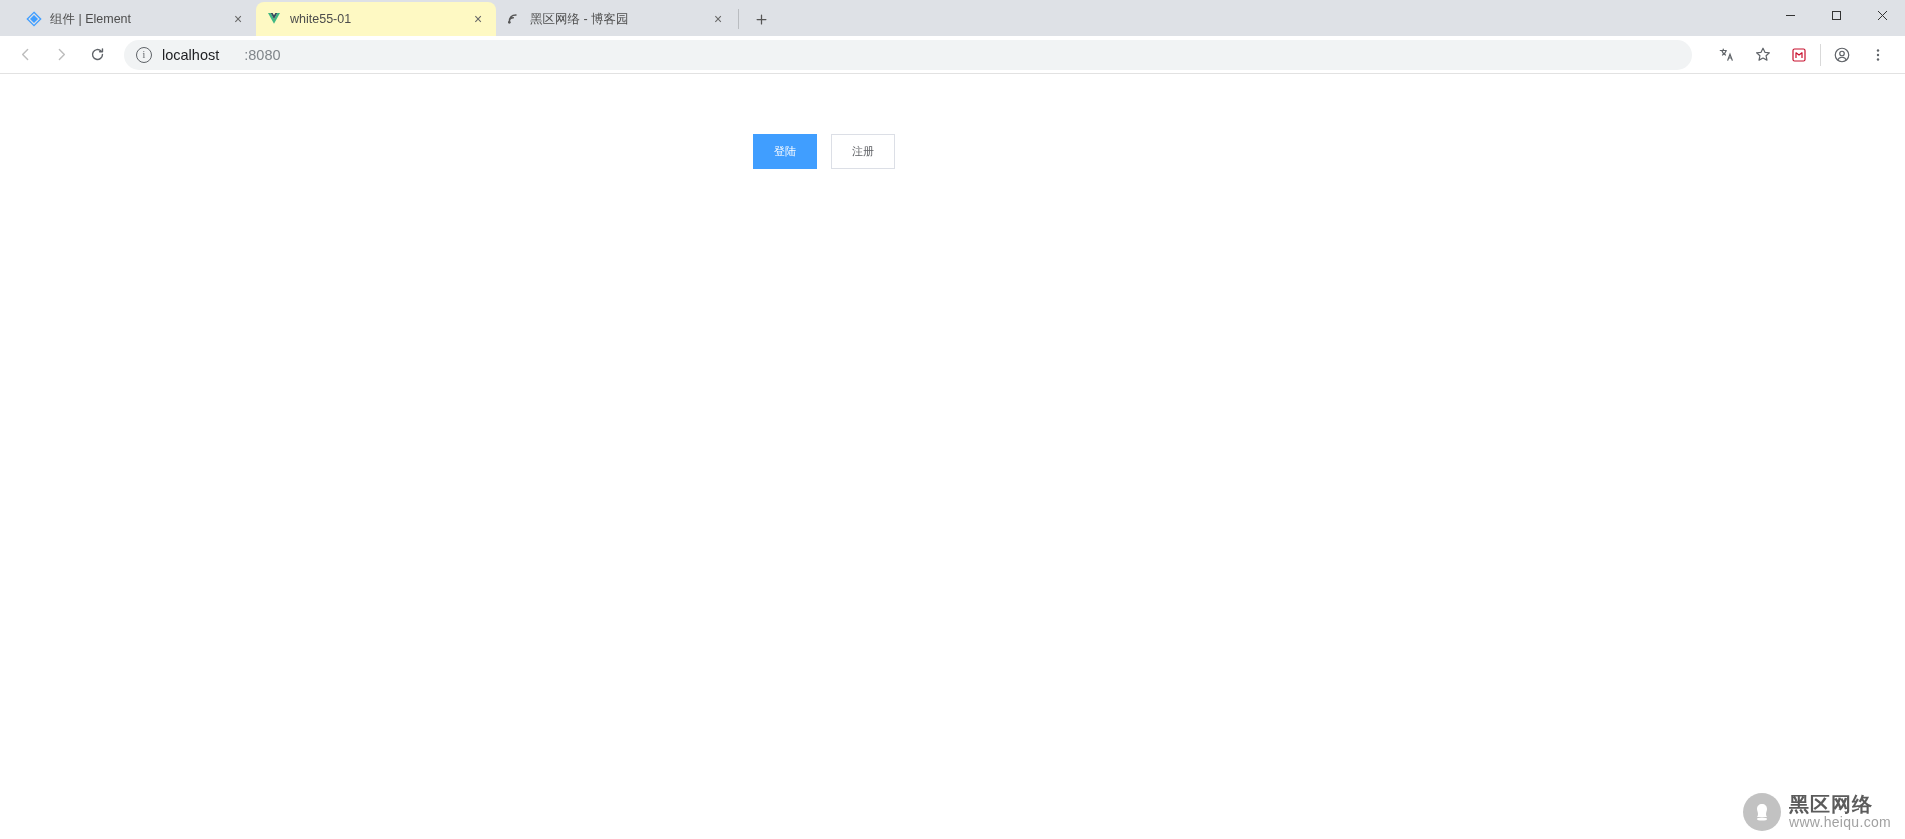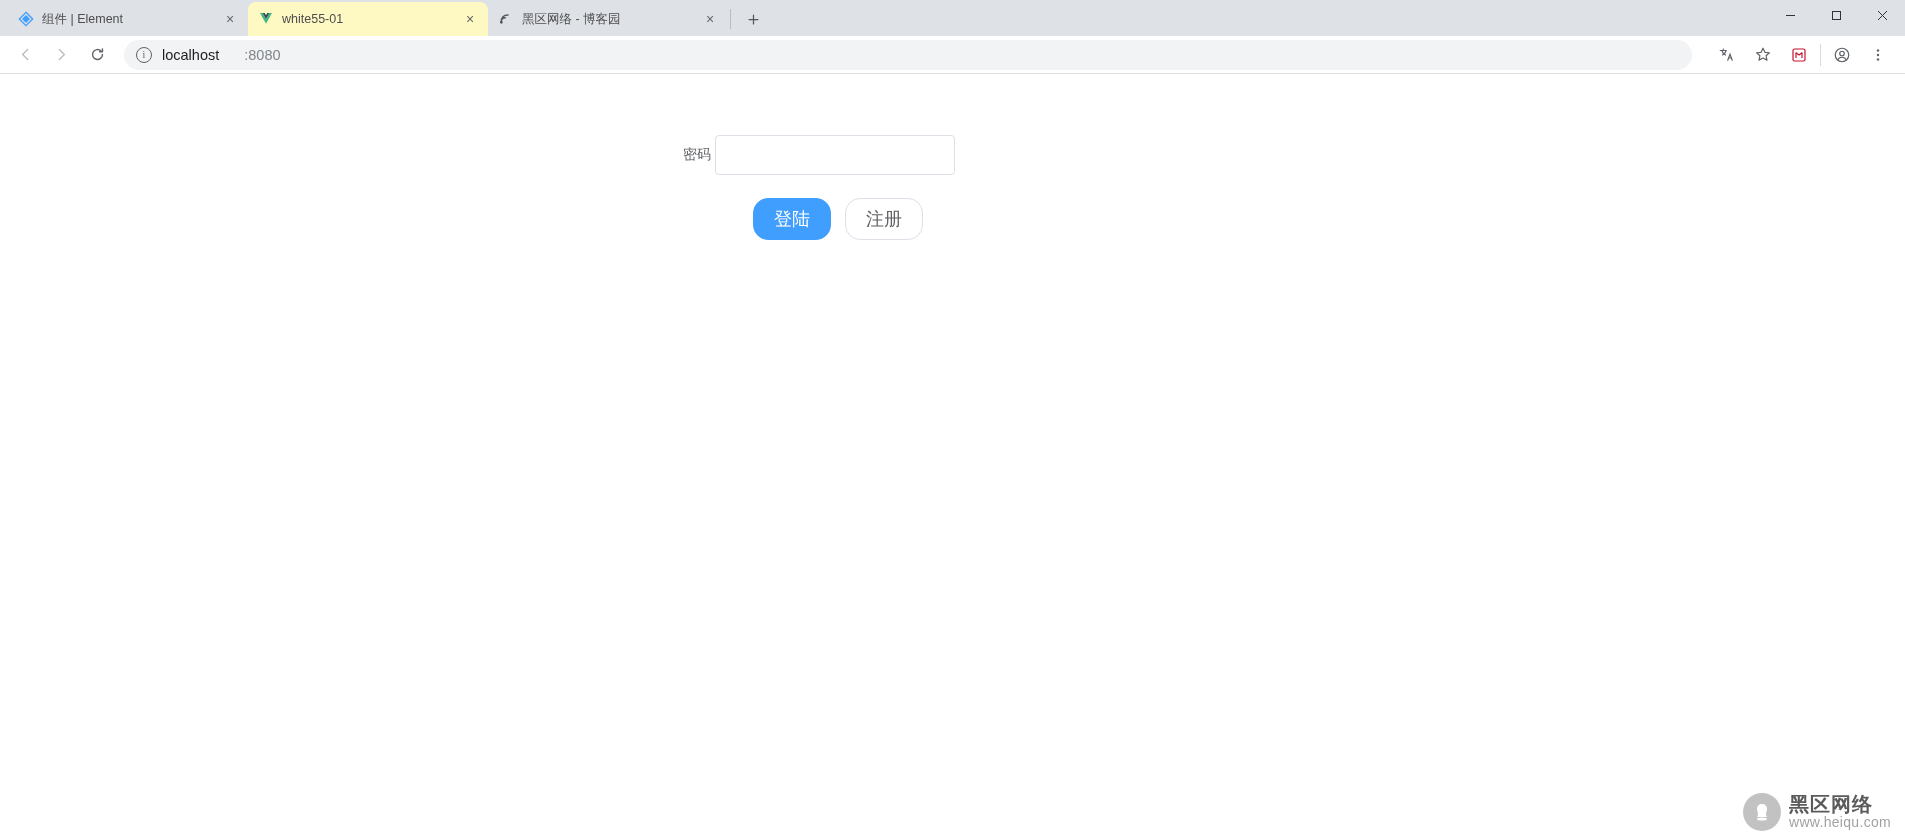--- a/index.html
+++ b/index.html
@@ -12,21 +12,21 @@
       overflow: hidden;
       position: relative;
     }
 
     
     .tab-strip {
       background: #dee1e6;
       height: 36px;
       display: flex;
       align-items: flex-end;
-      padding-left: 8px;
+      padding-left: 16px;
       padding-right: 8px;
       position: relative;
     }
     .tab {
       height: 34px;
       width: 240px;
       display: flex;
       align-items: center;
       padding: 0 10px;
       font-size: 12.5px;
@@ -223,22 +223,22 @@
     .button-row {
       display: flex;
       gap: 14px;
       margin-left: 106px;
     }
     .el-btn {
       display: inline-flex;
       align-items: center;
       justify-content: center;
       padding: 11px 20px;
-      border-radius: 15px;
-      font-size: 18px;
+      border-radius: 0;
+      font-size: 11px;
       line-height: 1;
       cursor: pointer;
       border: 1px solid transparent;
     }
     .el-btn.primary {
       background: #409eff;
       color: #fff;
       border-color: #409eff;
     }
     .el-btn.default {
@@ -394,24 +394,20 @@
           <circle cx="12" cy="18" r="1.6" fill="#5f6368"></circle>
         </svg>
     </div>
   </div>
 </div>
 
 <div class="page">
   <div class="login-form">
 
 
-    <div class="form-row">
-      <label class="form-label">密码</label>
-      <input class="el-input" type="password" value="" style="">
-    </div>
 
     <div class="button-row">
       <button class="el-btn primary">登陆</button>
       <button class="el-btn default">注册</button>
     </div>
   </div>
 
   <div class="watermark">
     <div class="logo-circle">
       <svg viewBox="0 0 24 24" width="24" height="24">

